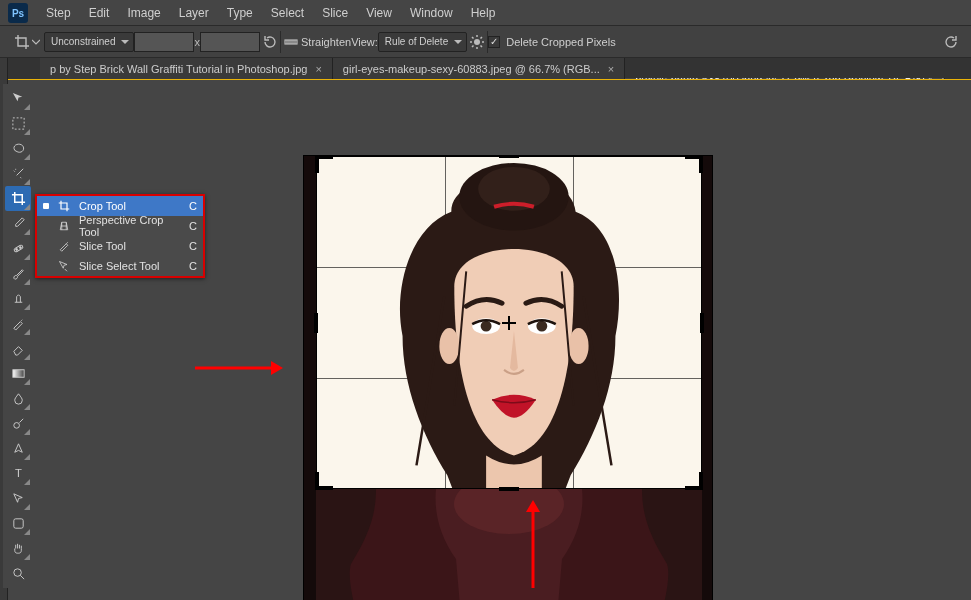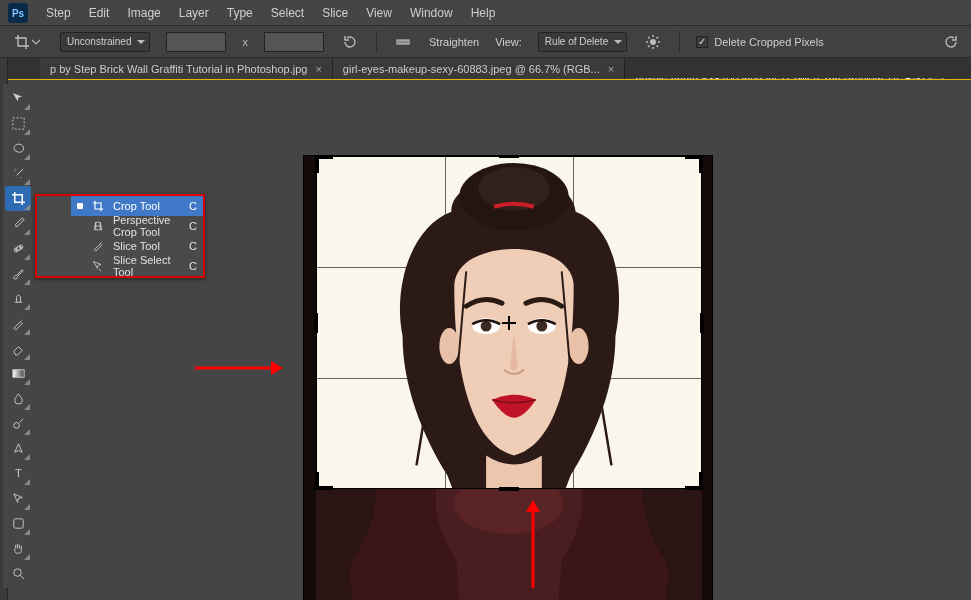--- a/index.html
+++ b/index.html
@@ -5,21 +5,21 @@
   * { margin: 0; padding: 0; box-sizing: border-box; font-family: "Segoe UI", Tahoma, sans-serif; }
   body { background: #454545; color: #bcbcbc; font-size: 11px; width: 971px; height: 600px; overflow: hidden; position: relative; }
 
   
   .menubar { background: #454545; height: 25px; display: flex; align-items: center; padding: 0 8px; gap: 18px; }
   .ps-logo { width: 20px; height: 20px; display: flex; align-items: flex-start; justify-content: center; }
   .ps-logo svg { width: 20px; height: 20px; }
   .menu-item { color: #cfcfcf; cursor: default; font-size: 12px; }
 
   
-  .optionsbar { background: #414141; height: 33px; display: flex; align-items: center; padding: 0 10px; gap: 16px; border-top: 1px solid #2a2a2a; border-bottom: 1px solid #2a2a2a; }
+  .optionsbar { background: #414141; height: 33px; display: flex; align-items: center; padding: 0 10px; gap: 0; border-top: 1px solid #2a2a2a; border-bottom: 1px solid #2a2a2a; }
   .tool-icon-box { width: 34px; height: 22px; display: flex; align-items: center; justify-content: center; }
   .dropdown { background: #3a3a3a; border: 1px solid #222; color: #cfcfcf; font-size: 10px; height: 20px; padding: 0 18px 0 6px; display: flex; align-items: center; position: relative; border-radius: 2px; }
   .dropdown::after { content: ""; position: absolute; right: 4px; top: 50%; margin-top: -2px; border: 4px solid transparent; border-top-color: #bbb; }
   .num-input { background: #555; border: 1px solid #222; width: 60px; height: 20px; }
   .sep-x { color: #bbb; font-size: 11px; }
   .small-glyph { width: 20px; height: 20px; display: flex; align-items: center; justify-content: center; color: #bdbdbd; }
   .label { font-size: 11px; color: #cfcfcf; }
   .chk { display: flex; align-items: center; gap: 6px; }
   .chkbox { width: 12px; height: 12px; background: #3a3a3a; border: 1px solid #222; display: flex; align-items: center; justify-content: center; }
   .chkbox.on::after { content: "✓"; font-size: 10px; color: #ddd; line-height: 1; }
@@ -64,21 +64,21 @@
   .m-r { right: -3px; top: 50%; margin-top: -10px; height: 20px; width: 4px; }
   .center-cross { position: absolute; left: 50%; top: 50%; width: 14px; height: 14px; margin: -7px 0 0 -7px; }
   .center-cross::before, .center-cross::after { content: ""; position: absolute; background: #000; }
   .center-cross::before { left: 6px; top: 0; width: 2px; height: 14px; }
   .center-cross::after  { top: 6px; left: 0; height: 2px; width: 14px; }
 
   
   .face { position: absolute; inset: 0; pointer-events: none; }
 
   
-  .flyout { position: absolute; left: 35px; top: 194px; width: 170px; background: #4a4a4a; border: 2px solid #d80000; box-shadow: 0 1px 4px rgba(0,0,0,0.5); z-index: 50; padding-left: 34px; }
+  .flyout { position: absolute; left: 35px; top: 194px; width: 170px; background: #4a4a4a; border: 2px solid #d80000; box-shadow: 0 1px 4px rgba(0,0,0,0.5); z-index: 50; }
   .fly-item { display: flex; align-items: center; height: 20px; padding: 0 6px; gap: 8px; color: #e2e2e2; font-size: 11px; cursor: default; }
   .fly-item.sel { background: #3e78c7; color: #fff; }
   .fly-item .dot { width: 6px; height: 6px; background: #ddd; border-radius: 1px; visibility: hidden; }
   .fly-item.sel .dot { visibility: visible; background: #fff; }
   .fly-item .lbl { flex: 1; }
   .fly-item .key { text-align: right; width: 12px; }
   .fly-item .ico { width: 14px; display: flex; justify-content: center; }
 
   
   .arrow { position: absolute; }

